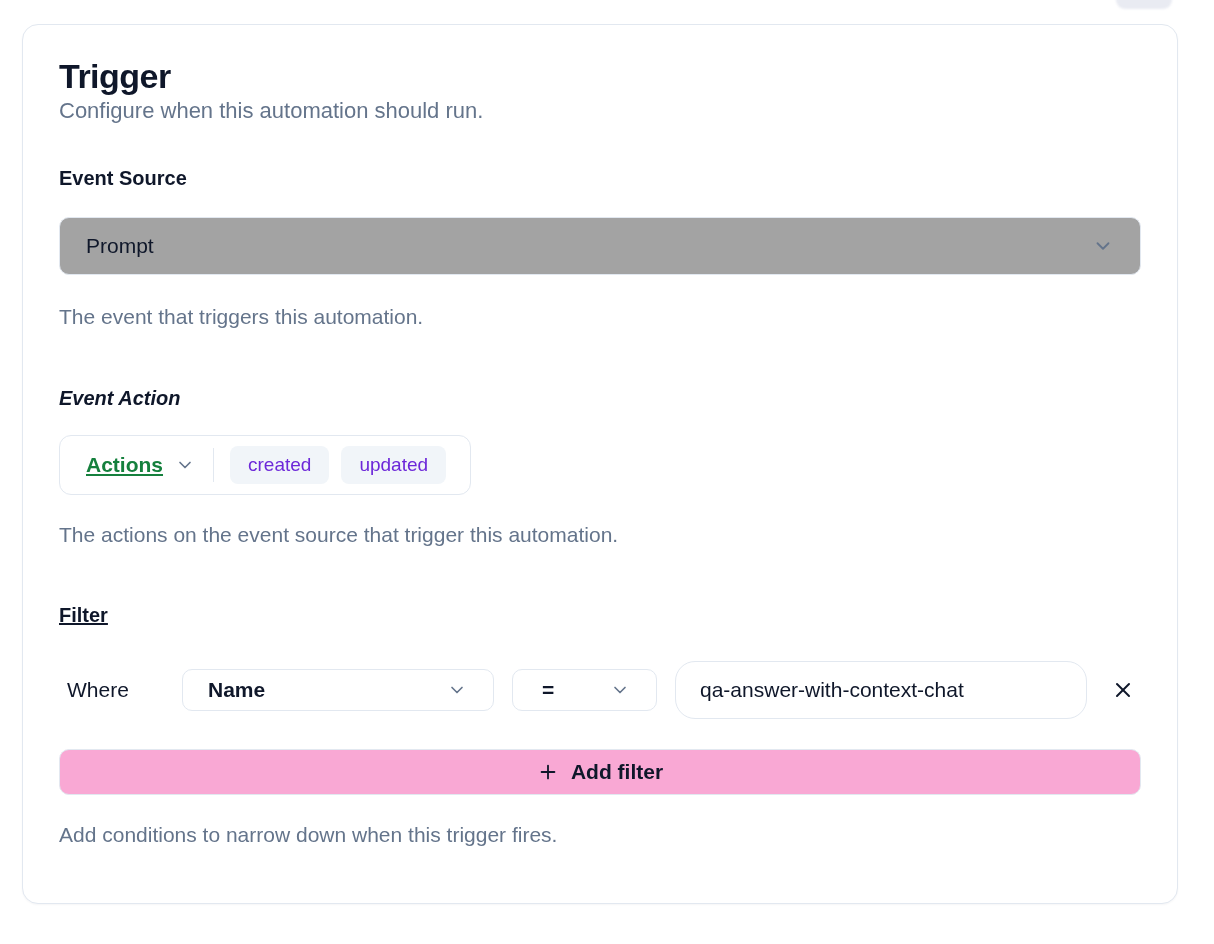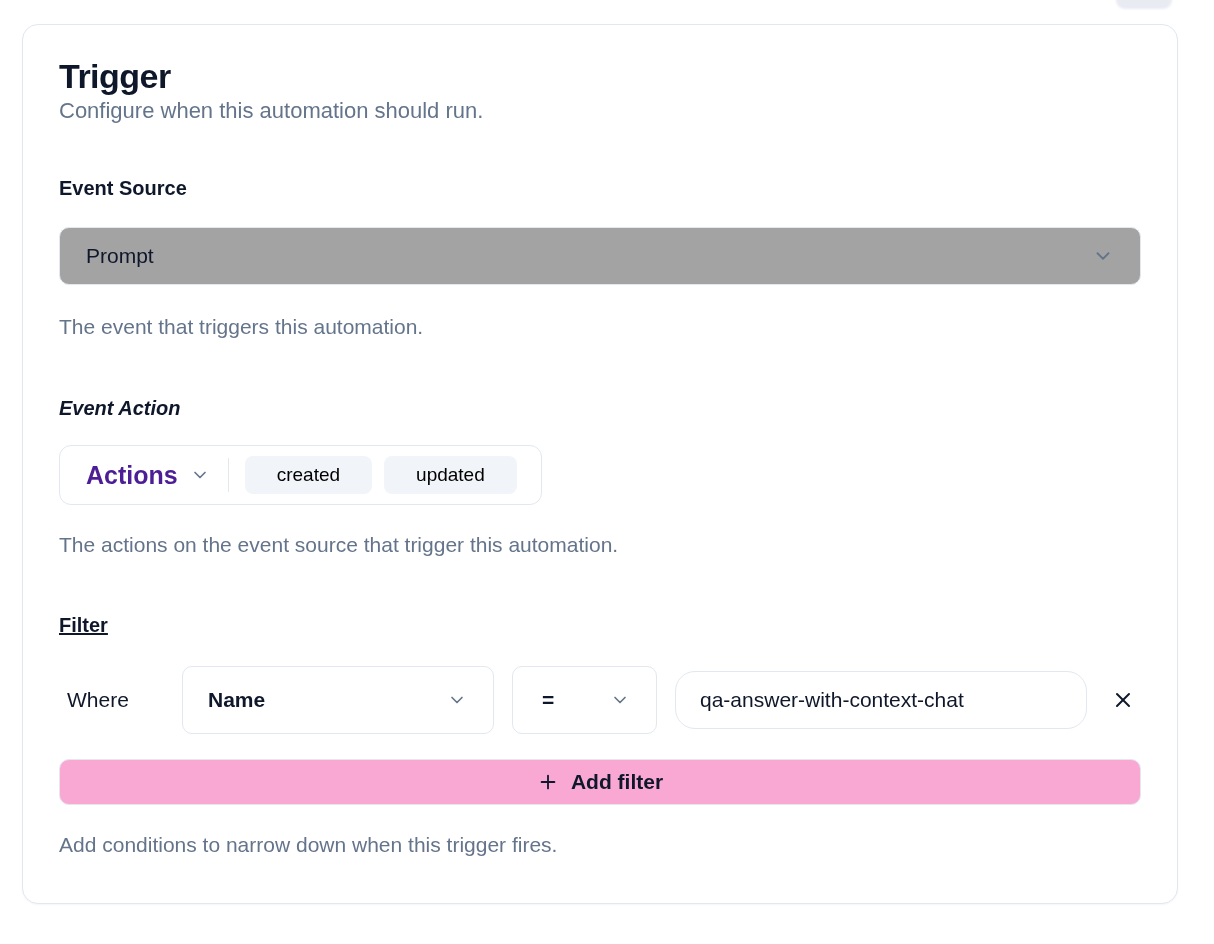--- a/index.html
+++ b/index.html
@@ -41,21 +41,21 @@
     font-size: 22px;
     line-height: 28px;
     color: #64748b;
   }
   .section-label {
     font-size: 20px;
     font-weight: 700;
     line-height: 26px;
     color: #0f172a;
   }
-  .label-es { margin-top: 50px; }
+  .label-es { margin-top: 40px; }
   .label-ea { margin-top: 54px; font-style: italic; }
   .label-filter { margin-top: 53px; text-decoration: underline; }
   .helper {
     font-size: 21px;
     line-height: 28px;
     color: #64748b;
   }
   .helper-1 { margin-top: 28px; }
   .helper-2 { margin-top: 26px; }
   .helper-3 { margin-top: 26px; }
@@ -88,53 +88,54 @@
     align-items: center;
     padding: 0 24px 0 26px;
   }
   .actions-trigger {
     display: flex;
     align-items: center;
     gap: 12px;
     cursor: pointer;
   }
   .actions-trigger .actions-label {
-    font-size: 25px;
-    font-weight: 700;
-    color: #4c1d95;
+    font-size: 21px;
+    font-weight: 700;
+    color: #15803d;
+    text-decoration: underline;
   }
   .v-divider {
     width: 1px; height: 34px;
     background: #e2e8f0;
     margin: 0 16px 0 18px;
   }
   .badges { display: flex; align-items: center; gap: 12px; }
   .badge {
     background: #f1f5f9;
     border-radius: 8px;
-    padding: 8px 32px;
+    padding: 8px 18px;
     font-size: 19px;
-    color: #000000;
+    color: #6d28d9;
   }
   .filter-row {
     margin-top: 33px;
     display: flex;
     align-items: center;
     column-gap: 18px;
     height: 58px;
   }
   .where-label {
     width: 105px;
     flex: 0 0 105px;
     padding-left: 8px;
     font-size: 21px;
     color: #0f172a;
   }
   .mini-select {
-    height: 68px;
+    height: 42px;
     border: 1px solid #e2e8f0;
     border-radius: 10px;
     background: #ffffff;
     display: flex;
     align-items: center;
     justify-content: space-between;
     cursor: pointer;
   }
   .field-select { flex: 0 0 312px; width: 312px; padding: 0 26px 0 25px; }
   .field-select .select-value { font-size: 21px; font-weight: 700; }

